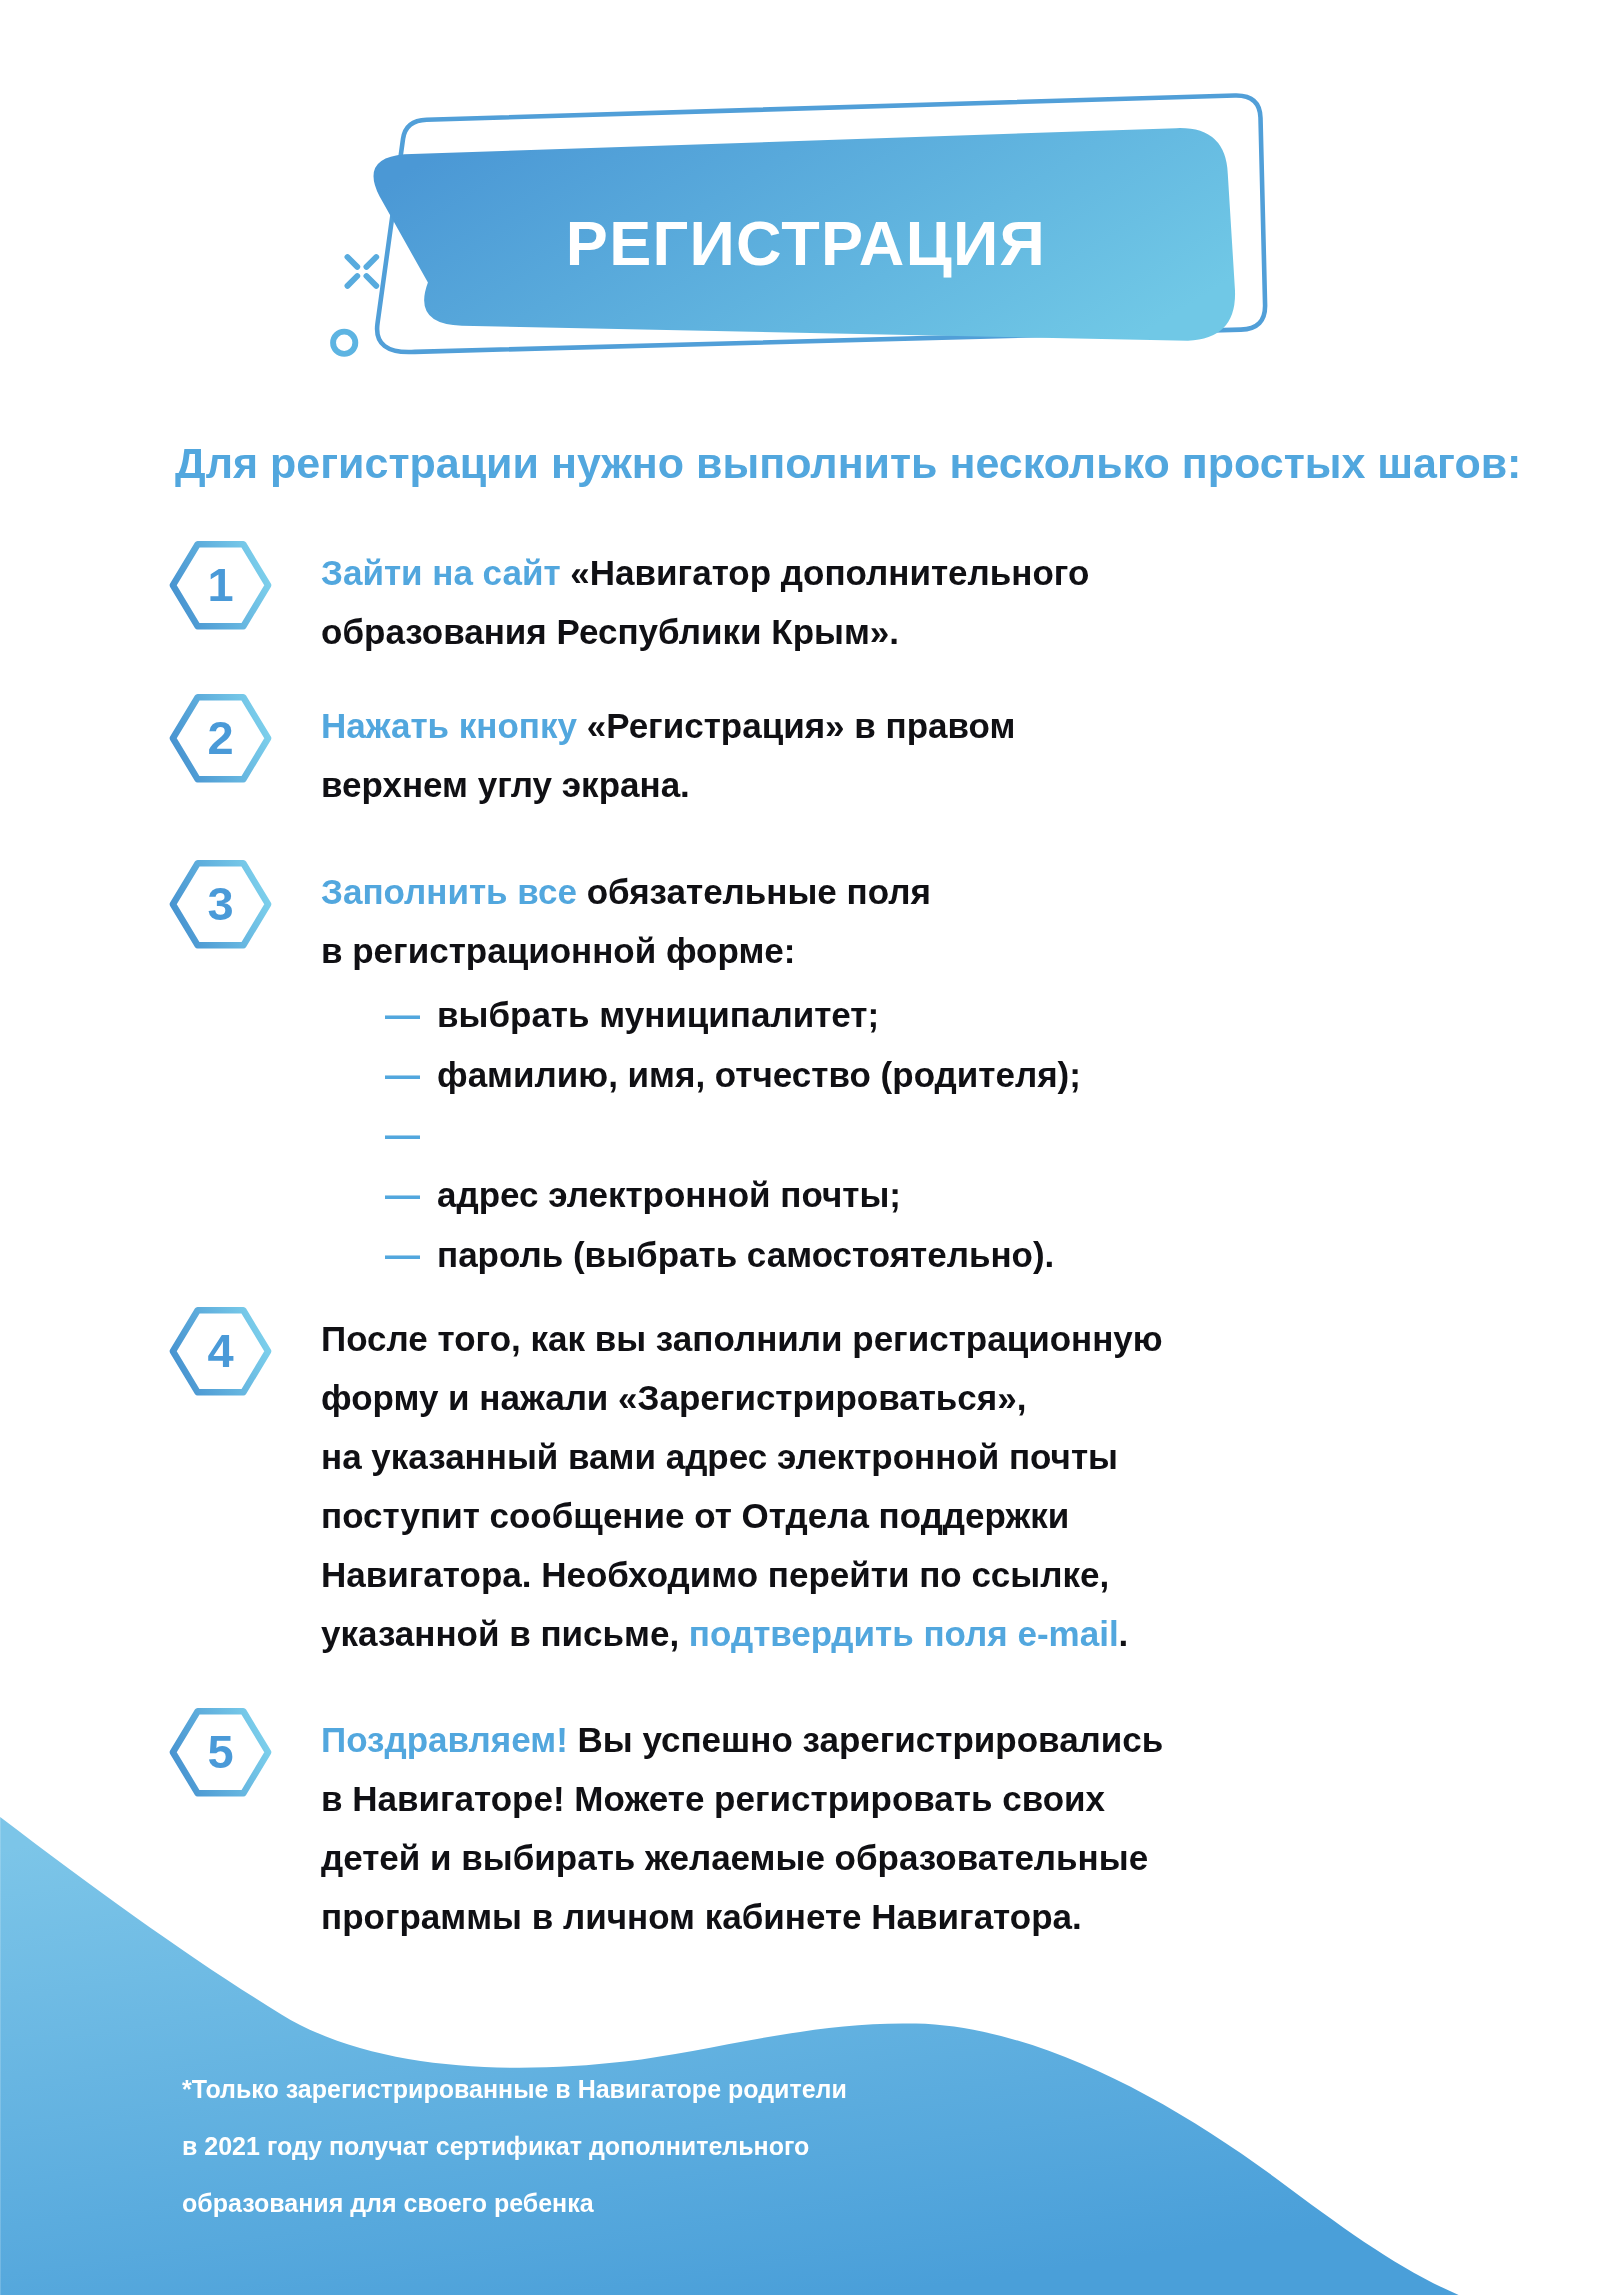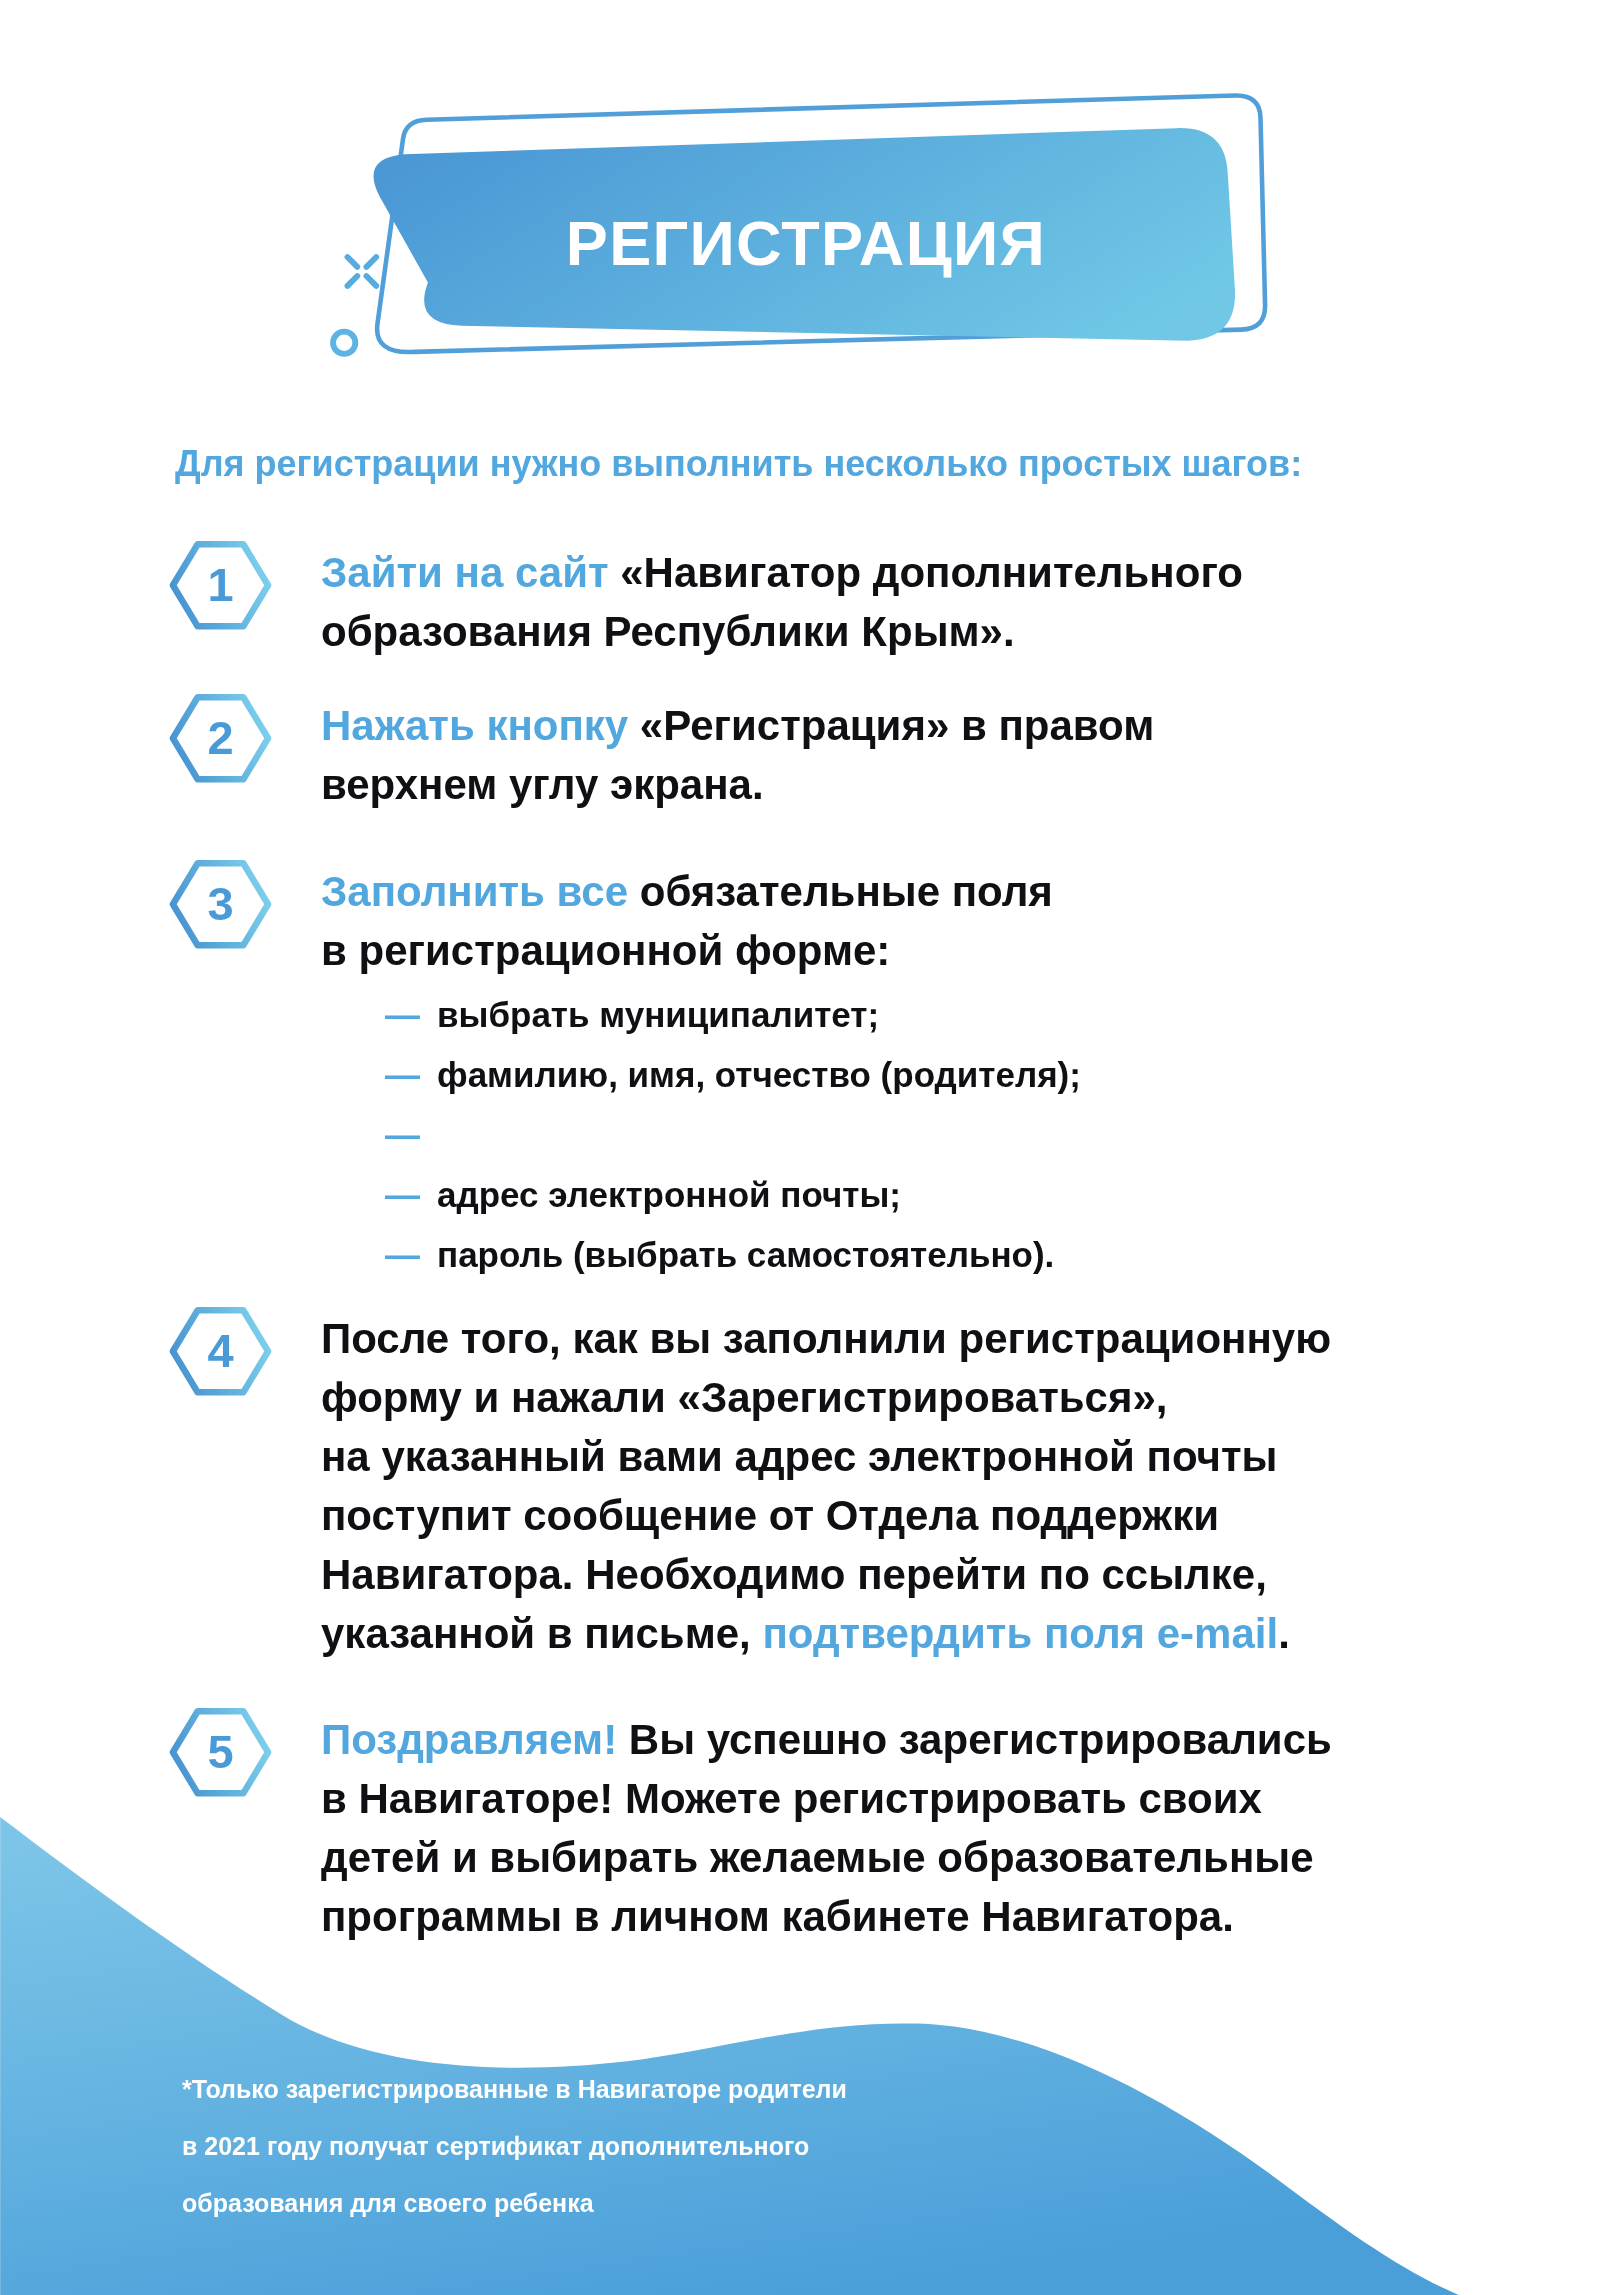--- a/index.html
+++ b/index.html
@@ -15,38 +15,38 @@
   .bg{position:absolute;left:0;top:0;width:1623px;height:2295px;display:block;}
 
   .title{
     position:absolute;left:393px;top:207px;width:826px;height:72px;
     line-height:72px;text-align:center;
     font-size:63px;letter-spacing:1.3px;color:var(--title-color,#fff);
     white-space:nowrap;
   }
   .intro{
     position:absolute;left:175px;top:434px;width:1374px;
-    font-size:36px;line-height:59px;color:var(--accent,#52a7de);
+    font-size:43px;line-height:59px;color:var(--accent,#52a7de);
     white-space:pre-line;
   }
   .step{position:absolute;left:169px;width:1341px;}
   .step-1{top:539px;}
   .step-2{top:692px;}
   .step-3{top:858px;}
   .step-4{top:1305px;}
   .step-5{top:1706px;}
   .badge{position:absolute;left:0;top:0;width:103px;height:93px;}
   .badge svg{position:absolute;inset:0;display:block;}
   .badge .num{
     position:absolute;inset:0;display:flex;align-items:center;justify-content:center;
     font-size:47px;color:var(--hex-number,#4a9ad8);padding-bottom:2.6px;
   }
   .step-text{
     position:absolute;left:152px;top:3.9px;width:1184px;
-    font-size:42px;line-height:59px;white-space:pre-line;
+    font-size:35px;line-height:59px;white-space:pre-line;
   }
   .seg-accent{color:var(--accent,#52a7de);}
   .seg-dark{color:var(--dark,#101014);}
 
   .bullets{position:absolute;left:385px;top:985px;width:1112px;}
   .bullet-row{display:flex;align-items:baseline;gap:17px;height:60px;
     font-size:35px;line-height:60px;}
   .bullet-row .marker{color:var(--accent,#52a7de);}
   .bullet-row .btext{color:var(--dark,#101014);white-space:nowrap;}
 

